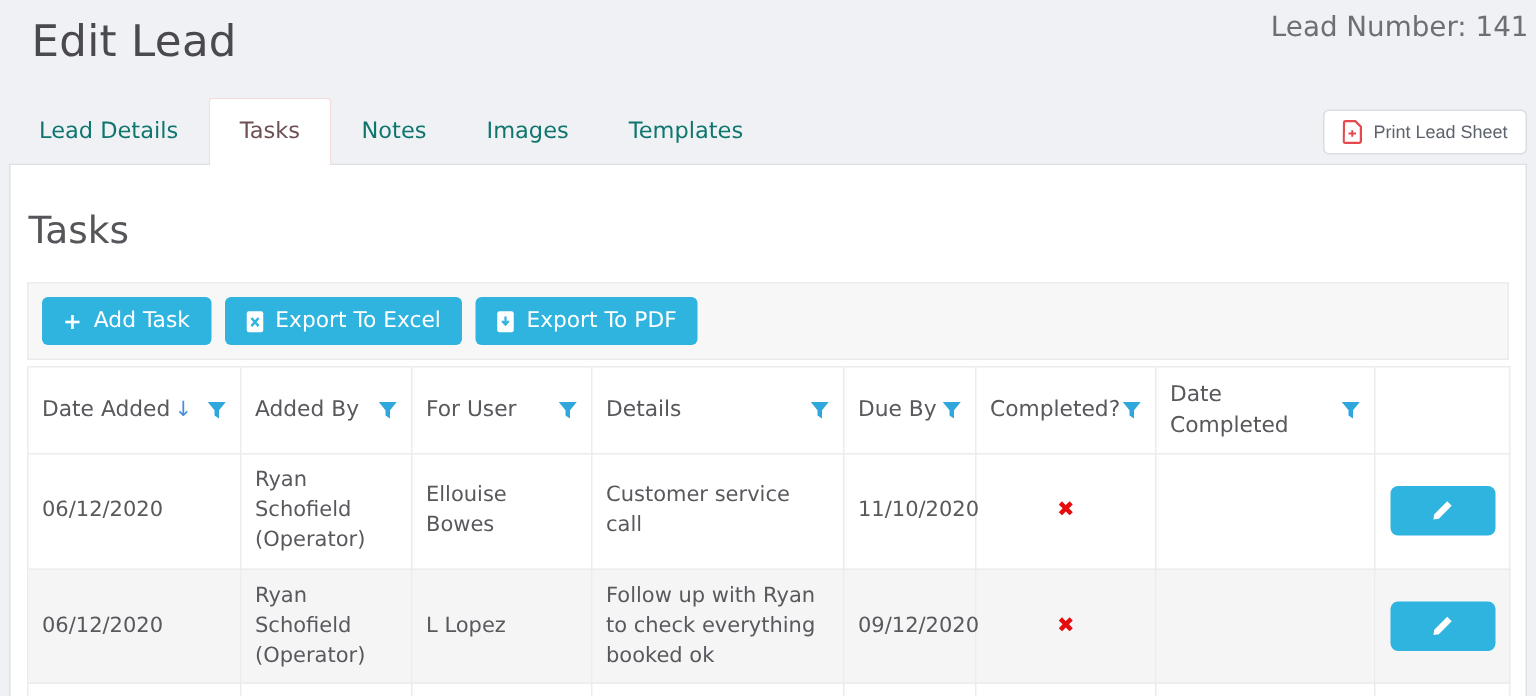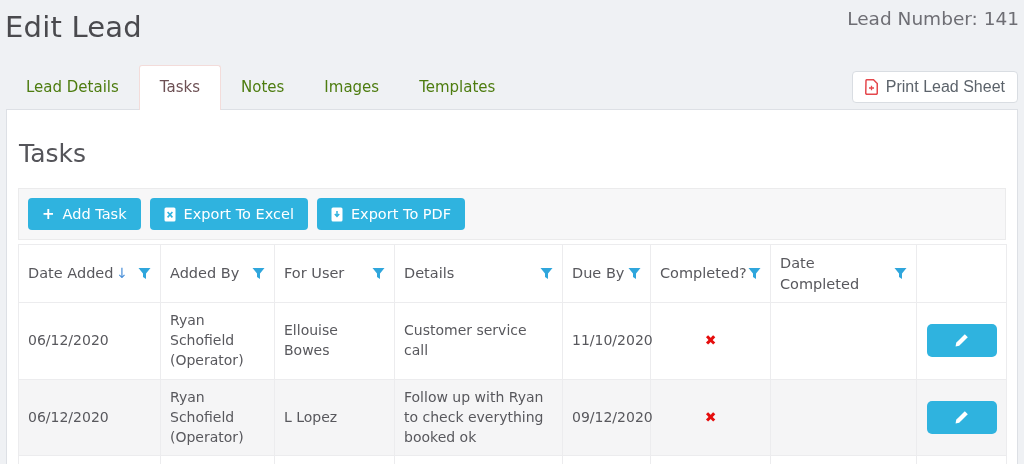--- a/index.html
+++ b/index.html
@@ -5,41 +5,41 @@
   * { box-sizing: border-box; margin: 0; padding: 0; }
   html, body { width: 1024px; height: 464px; overflow: hidden; }
   body {
     font-family: "DejaVu Sans", "Liberation Sans", sans-serif;
     background: #eff1f4;
     color: #55555a;
     position: relative;
   }
 
   
-  .top-header { padding: 10px 4px 0 5px; height: 66px; position: relative; }
+  .top-header { padding: 10px 4px 0 21px; height: 66px; position: relative; }
   .page-title { font-size: 29px; font-weight: 400; color: #4a4a4e; letter-spacing: .2px; }
   .customer-block { position: absolute; top: 8px; right: 5px; text-align: right; font-size: 18.5px; color: #6e6e74; line-height: 22px; }
   .customer-line { display: flex; align-items: center; justify-content: flex-end; gap: 7px; }
   .customer-name { color: #4ba5dc; }
   .envelope-icon svg { display: block; }
 
   
   .tabbar { display: flex; align-items: flex-end; padding: 0 6px; height: 43px; position: relative; z-index: 2; }
-  .tab { padding: 12px 20px 13px 20px; font-size: 15px; color: #4d7c0f; cursor: pointer; white-space: nowrap; }
+  .tab { padding: 12px 20px 13px 20px; font-size: 15px; color: #0f766e; cursor: pointer; white-space: nowrap; }
   .tab.active {
     background: #fff; color: #6d5054;
     border: 1px solid #f3dcda; border-bottom: none;
     border-radius: 3px 3px 0 0;
     margin-bottom: -1px; padding-bottom: 14px;
   }
   .print-btn {
     margin-left: auto; margin-bottom: 6px;
     display: inline-flex; align-items: center; gap: 8px;
     background: #fff; border: 1px solid #d9dde2; border-radius: 4px;
-    padding: 6px 12px; font-size: 16px; color: #5c636b; cursor: pointer;
+    padding: 6px 12px; font-size: 12px; color: #5c636b; cursor: pointer;
   }
   .pdf-red-icon svg { display: block; }
 
   
   .panel {
     margin: 0 6px; background: #fff;
     border: 1px solid #dde0e5;
     height: 360px; padding: 0 11px; position: relative; z-index: 1;
   }
   .section-title { font-size: 25px; font-weight: 400; color: #55555a; margin: 29px 0 20px 1px; }

